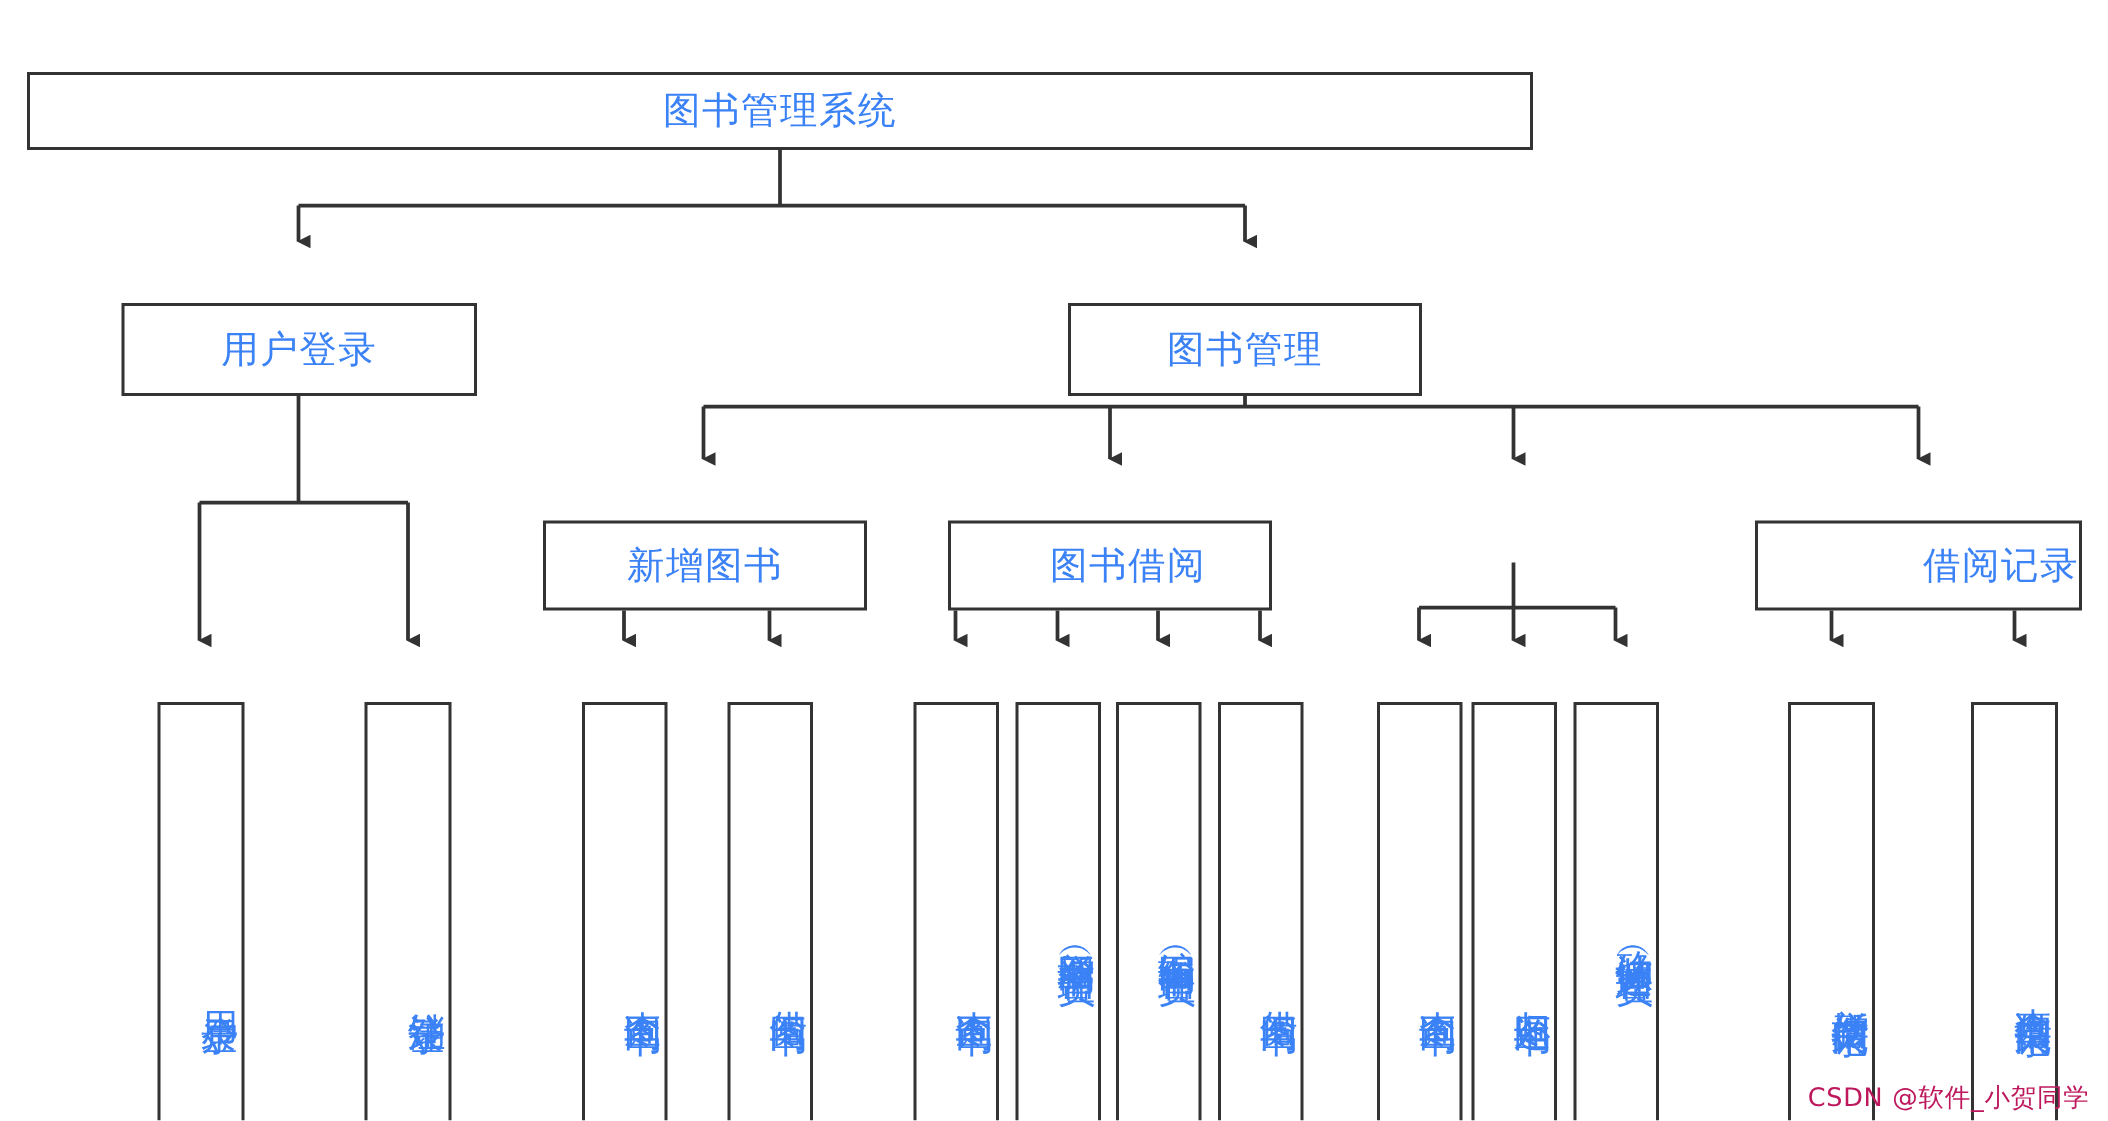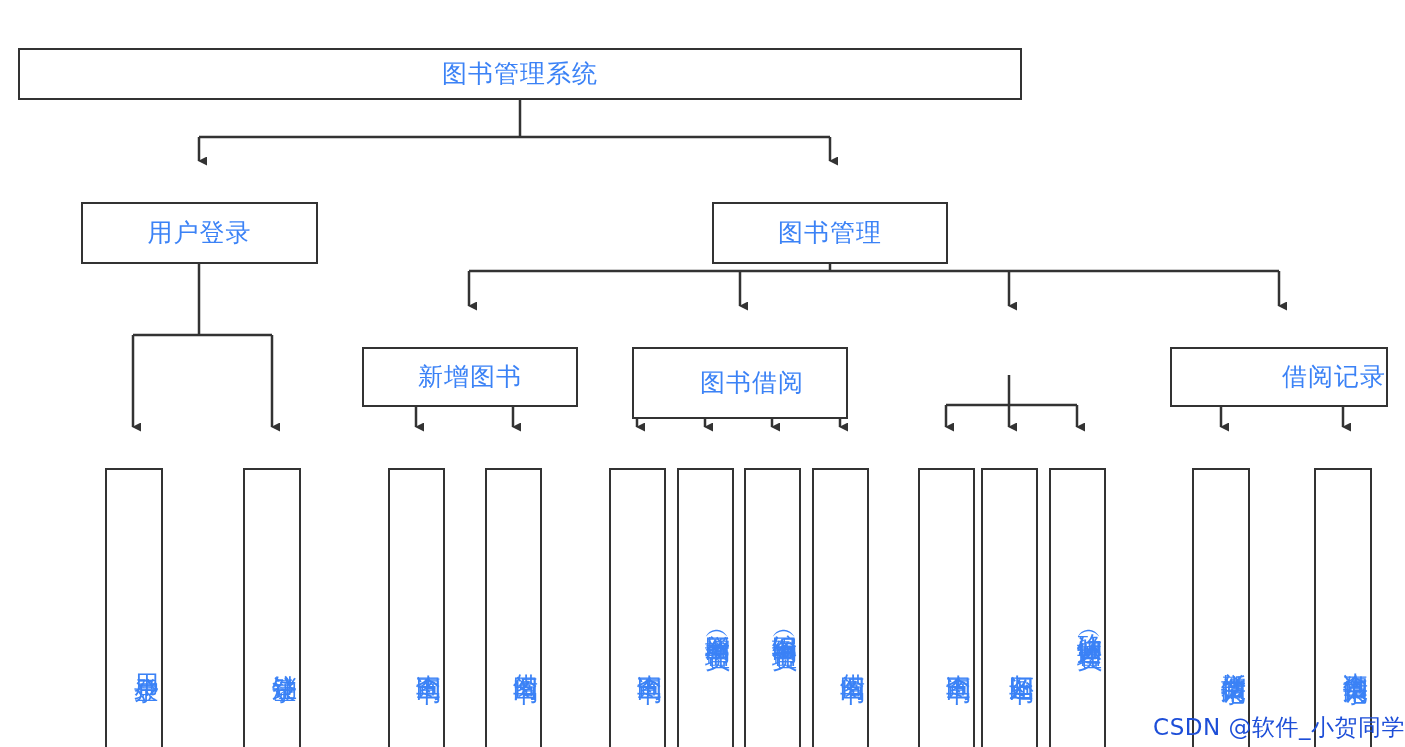--- a/index.html
+++ b/index.html
@@ -53,24 +53,24 @@
   }
   .node.vert.pad-top {
     padding-top: 80px;
   }
   .node-label {
     display: block;
     white-space: pre-line;
   }
   #watermark {
     position: absolute;
-    right: 0;
+    right: 12px;
     bottom: 4px;
-    font-size: 23px;
-    color: #1d4ed8;
+    font-size: 17px;
+    color: #be185d;
     letter-spacing: 0.5px;
     white-space: nowrap;
     font-family: "DejaVu Sans", "Liberation Sans", sans-serif;
   }
 </style>
 </head>
 <body>
 
 <div id="diagram-root">
 
@@ -133,21 +133,21 @@
   </div>
 
   <div class="node horiz" style="left:712px; top:170px; width:236px; height:62px;">
     <span class="node-label">图书管理</span>
   </div>
 
   <div class="node horiz" style="left:362px; top:315px; width:216px; height:60px;">
     <span class="node-label">新增图书</span>
   </div>
 
-  <div class="node horiz" style="left:632px; top:315px; width:216px; height:72px;padding-left:24px;">
+  <div class="node horiz" style="left:632px; top:315px; width:216px; height:60px;padding-left:24px;">
     <span class="node-label">图书借阅</span>
   </div>
 
 
   <div class="node horiz" style="left:1170px; top:315px; width:218px; height:60px;justify-content:flex-end;">
     <span class="node-label">借阅记录</span>
   </div>
 
   <div class="node vert pad-top" style="left:105px; top:436px; width:58px; height:299px;">
     <span class="node-label">用户登录</span>

